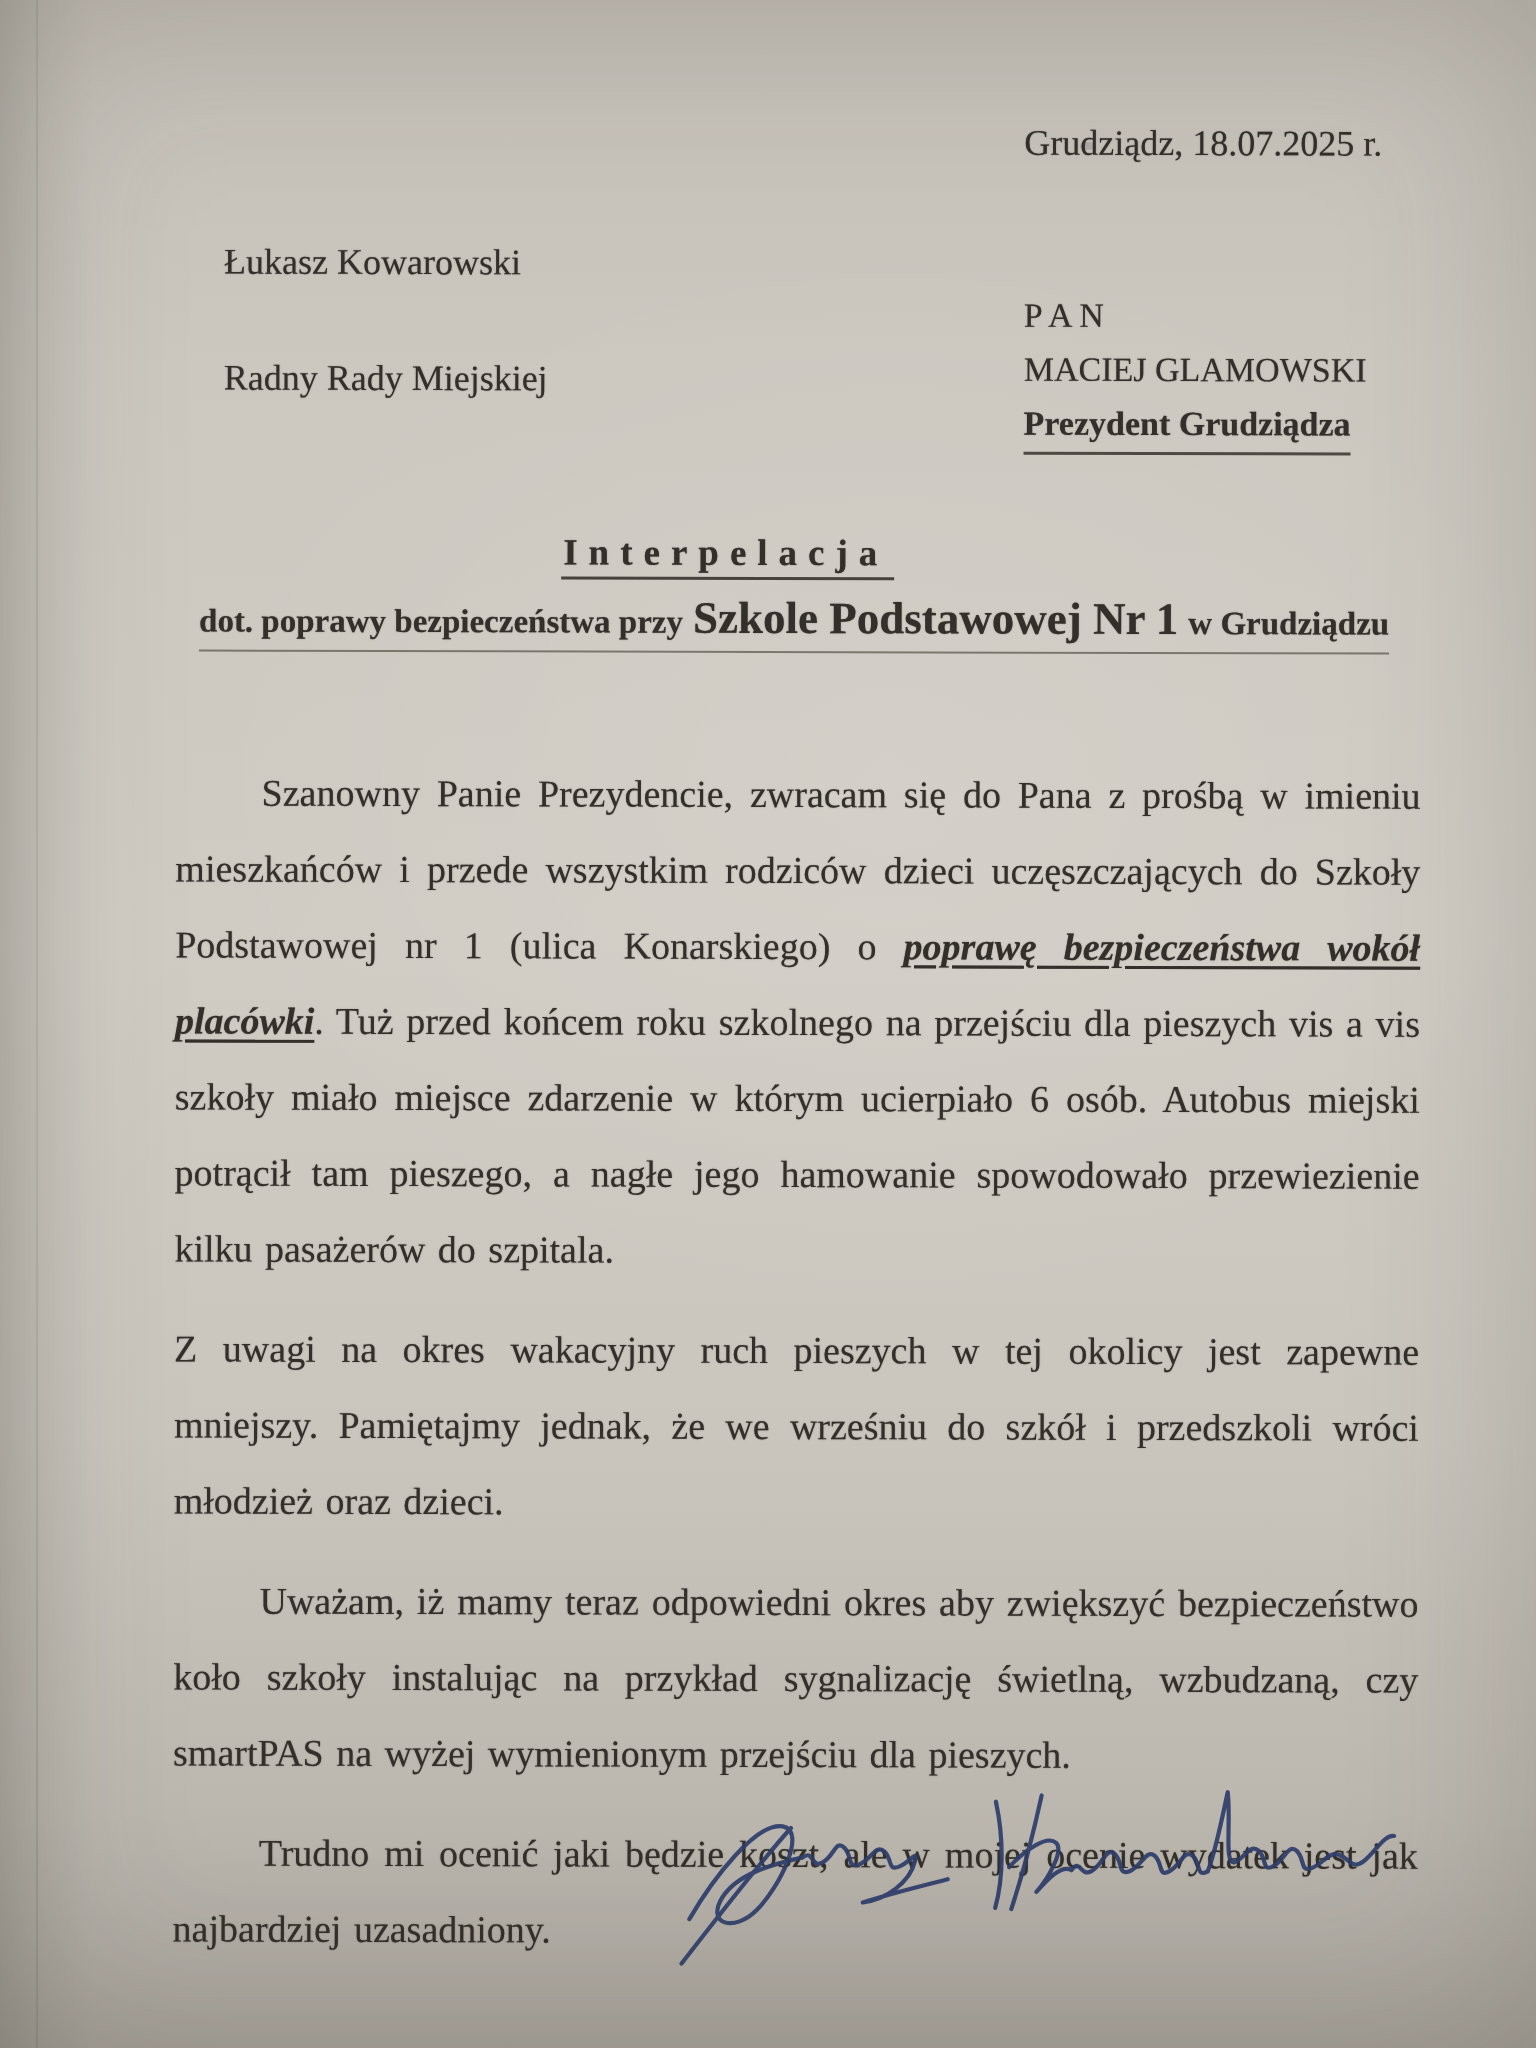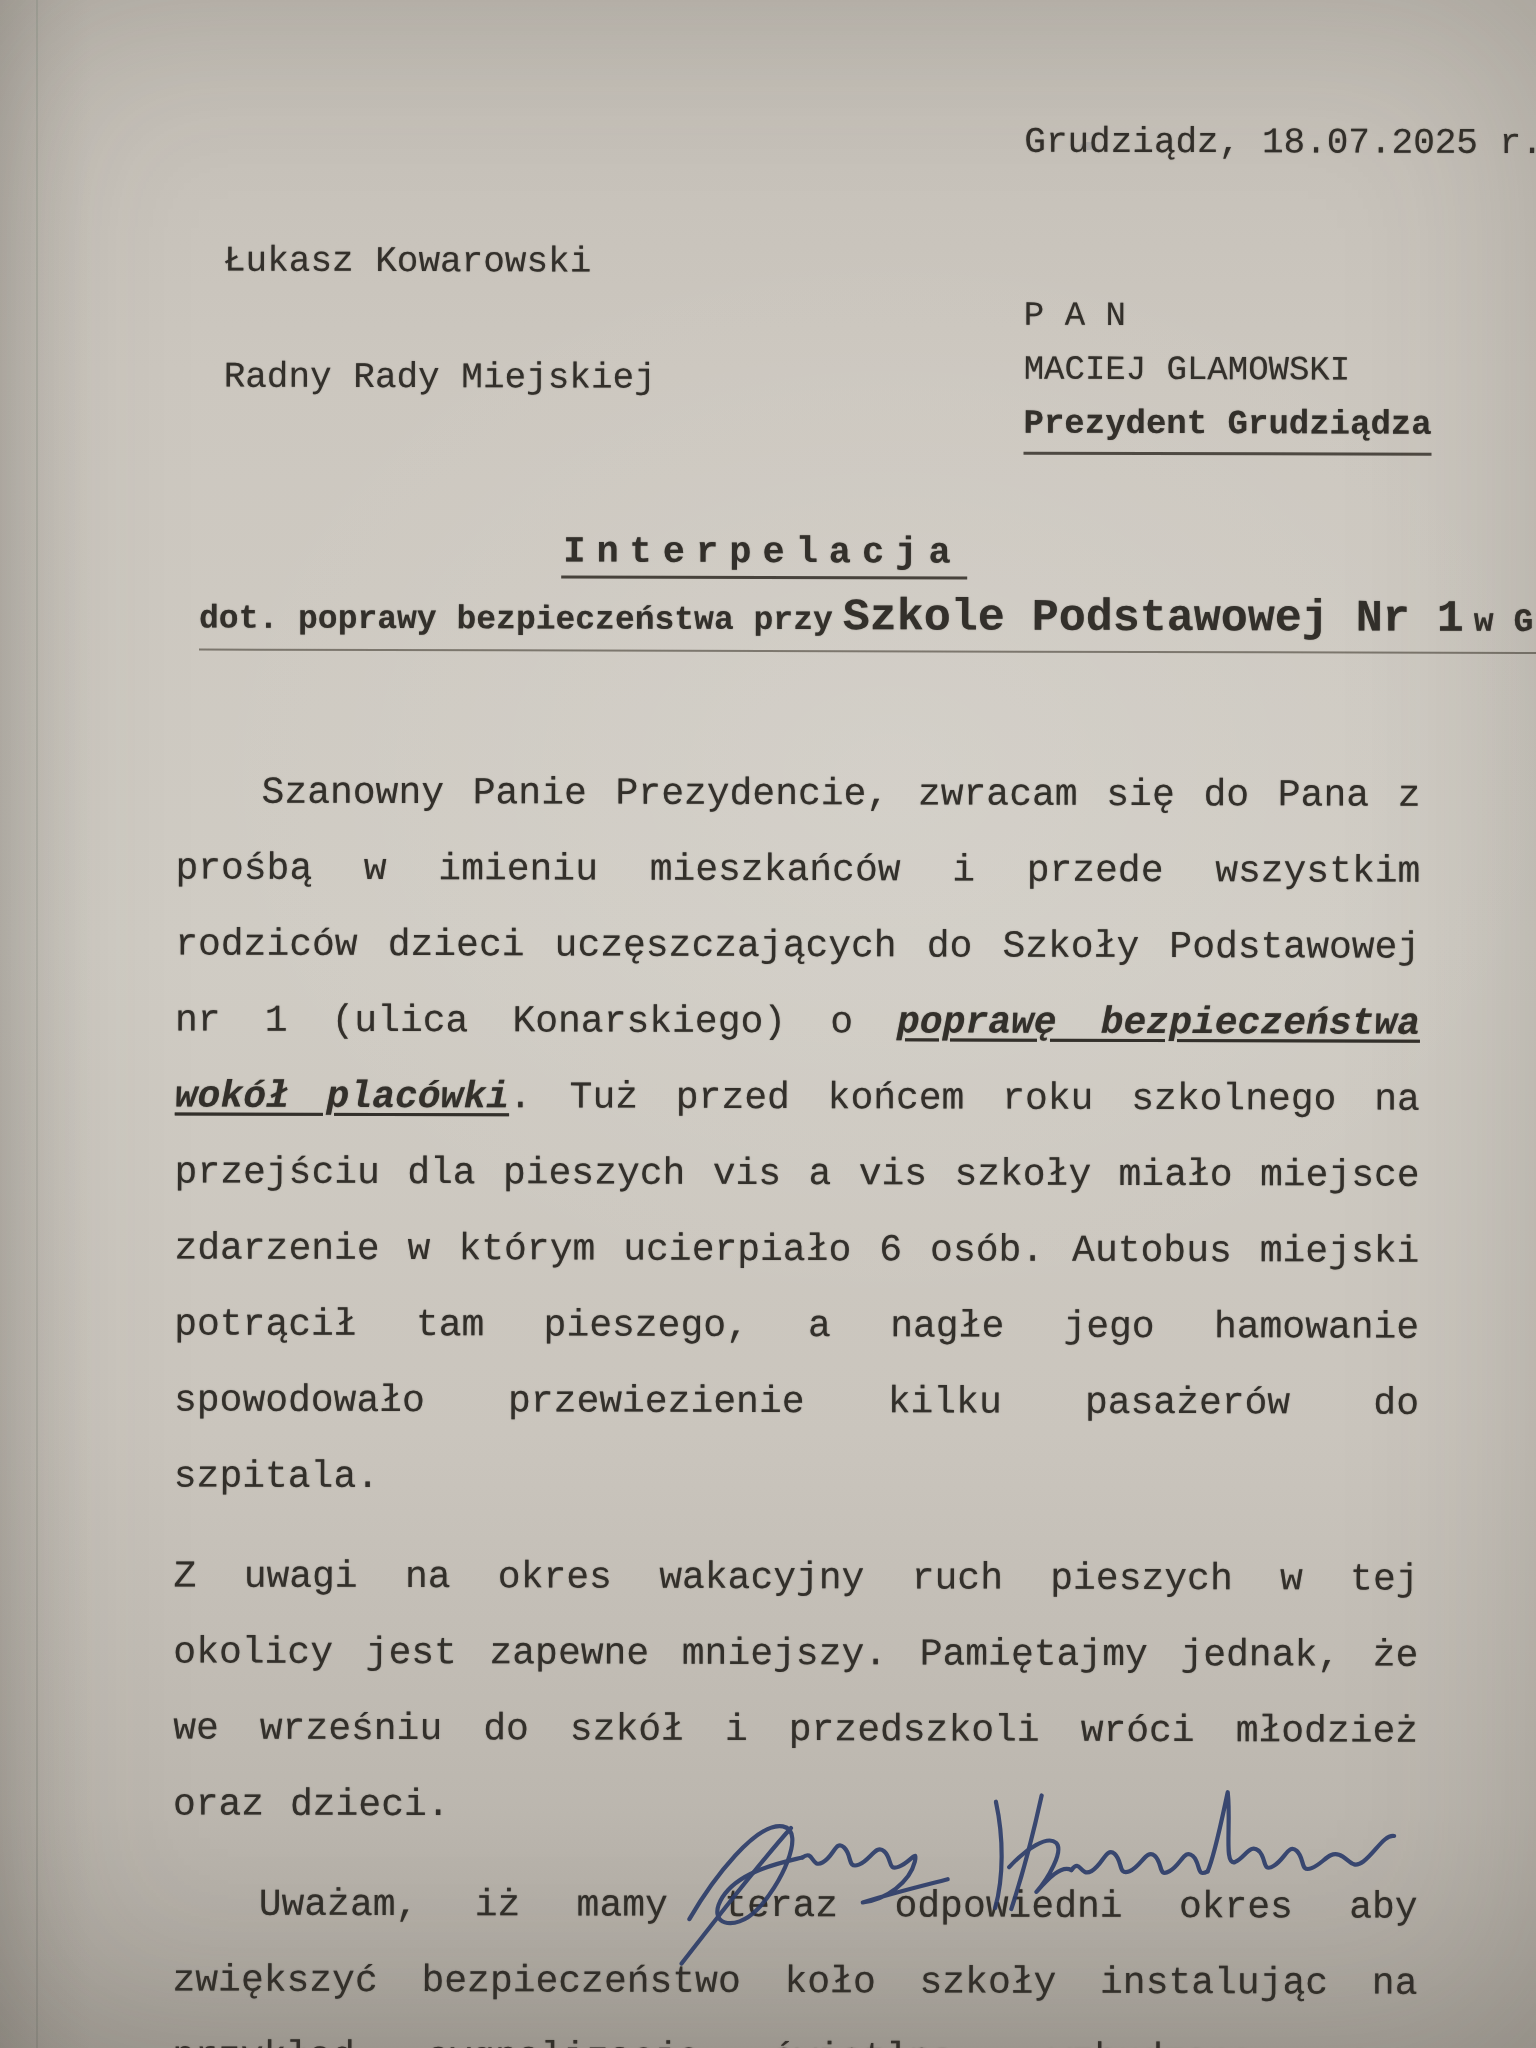--- a/index.html
+++ b/index.html
@@ -1,20 +1,20 @@
 <!DOCTYPE html>
 <html><head>
 <meta charset="utf-8">
 <style>
   html,body{margin:0;padding:0;background:#8a8680;}
   .photo{
     position:relative;
     width:1536px;height:2048px;
     overflow:hidden;
-    font-family:Liberation Mono, monospace;
+    font-family:Liberation Serif, serif;
     color:#33302b;
     background:
       radial-gradient(1100px 850px at 58% 38%, rgba(255,255,255,0.10), rgba(0,0,0,0) 65%),
       linear-gradient(90deg, rgba(70,66,60,0.14) 0%, rgba(70,66,60,0.05) 3%, rgba(0,0,0,0) 6%),
       linear-gradient(180deg, #c3beb6 0%, #ccc7bf 18%, #d0ccc4 46%, #cac5bd 70%, #bcb7af 88%, #a8a39b 100%);
   }
   .photo::after{
     content:"";position:absolute;inset:0;pointer-events:none;
     box-shadow:inset 0 0 190px rgba(58,54,47,0.22);
   }

